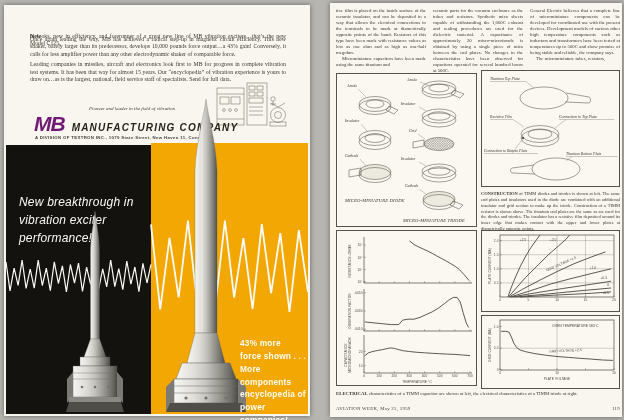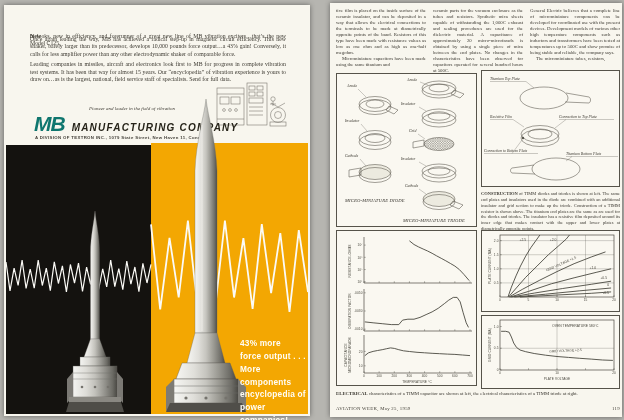--- a/index.html
+++ b/index.html
@@ -9,21 +9,21 @@
   .page.left{left:4px;top:5px;width:306px;height:411px}
   .page.right{left:330px;top:3px;width:292px;height:414px}
   .page *{position:absolute}
 
   
   .intro{left:26px;top:28px;width:256px;font-size:5.8px;line-height:1.28;color:#3d3a32;text-align:justify}
   .intro p{position:static;margin:0 0 3px}
   .equip{left:212px;top:74px}
   .tagline{left:40px;top:101px;width:176px;text-align:center;font-style:italic;font-size:5px;color:#44413a}
   .logorow{left:30px;top:107px;white-space:nowrap}
-  .logorow .mb{position:static;font:italic 700 21px "Liberation Sans",sans-serif;color:#0f766e;letter-spacing:-1px}
+  .logorow .mb{position:static;font:italic 700 21px "Liberation Sans",sans-serif;color:#701a75;letter-spacing:-1px}
   .logorow .mfg{position:static;font:italic 700 10px "Liberation Sans",sans-serif;color:#262319;letter-spacing:1.2px;margin-left:7px}
   .division{left:31px;top:130px;font:700 4.3px "Liberation Sans",sans-serif;letter-spacing:.35px;color:#44413a}
   .panel-black{left:2px;top:140px;width:145px;height:269px;background:#14120f}
   .panel-yellow{left:147px;top:138px;width:157px;height:271px;background:#f3a702}
   .wave{left:2px;top:140px}
   .headline{left:15px;top:188px;font:italic 400 12px/1.5 "Liberation Sans",sans-serif;color:#fbfaf5;letter-spacing:.2px}
   .headline div{position:static}
   .rocket-s{left:60px;top:196px}
   .rocket-l{left:160px;top:90px}
   .callout{left:236px;top:332px;font:700 8.3px/1.55 "Liberation Sans",sans-serif;color:#fffdf6;letter-spacing:.2px}
@@ -109,20 +109,25 @@
     <div class="division">A DIVISION OF TEXTRON INC., 1079 State Street, New Haven 11, Conn.</div>
 
     <div class="panel-black"></div>
     <div class="panel-yellow"></div>
 
     <svg class="wave" width="302" height="269" viewBox="0 0 302 269">
         <polyline points="0.0,117.0 4.0,145.8 8.1,123.1 12.1,140.4 16.1,115.2 20.1,143.3 24.2,124.0 28.2,143.1 32.2,115.2 36.3,140.5 40.3,123.2 44.3,145.7 48.3,116.8 52.4,138.5 56.4,120.9 60.4,146.9 64.4,119.5 68.5,138.1 72.5,118.1 76.5,146.5 80.6,122.2 84.6,139.4 88.6,115.8 92.6,144.5 96.7,123.8 100.7,141.9 104.7,115.0 108.8,141.7 112.8,123.7 116.8,144.7 120.8,116.0 124.9,139.2 128.9,122.0 132.9,146.6 136.9,118.3 141.0,138.0 145.0,119.3 " fill="none" stroke="#fbfaf6" stroke-width="1.2"></polyline>
         <polyline points="145.0,79.4 154.2,164.3 163.5,92.9 172.7,152.3 181.9,75.6 191.2,158.7 200.4,95.0 209.6,158.4 218.9,75.5 228.1,152.5 237.4,93.1 246.6,164.0 255.8,79.1 265.1,148.1 274.3,88.1 283.5,166.9 292.8,85.1 302.0,147.1 " fill="none" stroke="#fbfaf6" stroke-width="1.8"></polyline>
       </svg>
 
+    <div class="headline">
+      <div>New breakthrough in</div>
+      <div>vibration exciter</div>
+      <div>performance!</div>
+    </div>
 
     <svg class="rocket-s" width="62" height="211" viewBox="0 0 62 211">
       <defs>
         <linearGradient id="mg1" x1="0" y1="0" x2="1" y2="0">
           <stop offset="0" stop-color="#f4f4f1"></stop>
             <stop offset=".3" stop-color="#dddcd7"></stop>
           <stop offset=".5" stop-color="#c2c1bb"></stop>
             <stop offset=".72" stop-color="#94938d"></stop>
           <stop offset=".9" stop-color="#6b6a64"></stop>
             <stop offset="1" stop-color="#4a4944"></stop>
@@ -164,21 +169,21 @@
       <circle cx="22" cy="303" r="1.6" fill="#75736d"></circle>
         <circle cx="42" cy="303" r="1.6" fill="#75736d"></circle>
         <circle cx="62" cy="303" r="1.6" fill="#75736d"></circle>
       <path d="M2,292 L10,284 L10,312 L2,316 Z" fill="#7d7b75"></path>
       <path d="M82,292 L74,284 L74,312 L82,316 Z" fill="#7d7b75"></path>
       <path d="M6,308 L2,317 L82,317 L78,308 Z" fill="#504e49"></path>
     </svg>
 
     <div class="callout">
       <div>43% more</div>
-      <div>force output . . .</div>
+      <div>force shown . . .</div>
       <div>More components</div>
       <div>encyclopedia of</div>
       <div>power companies!</div>
     </div>
   </div>
 
   <div class="page right">
 
     <div class="cols">
       <div class="col">

